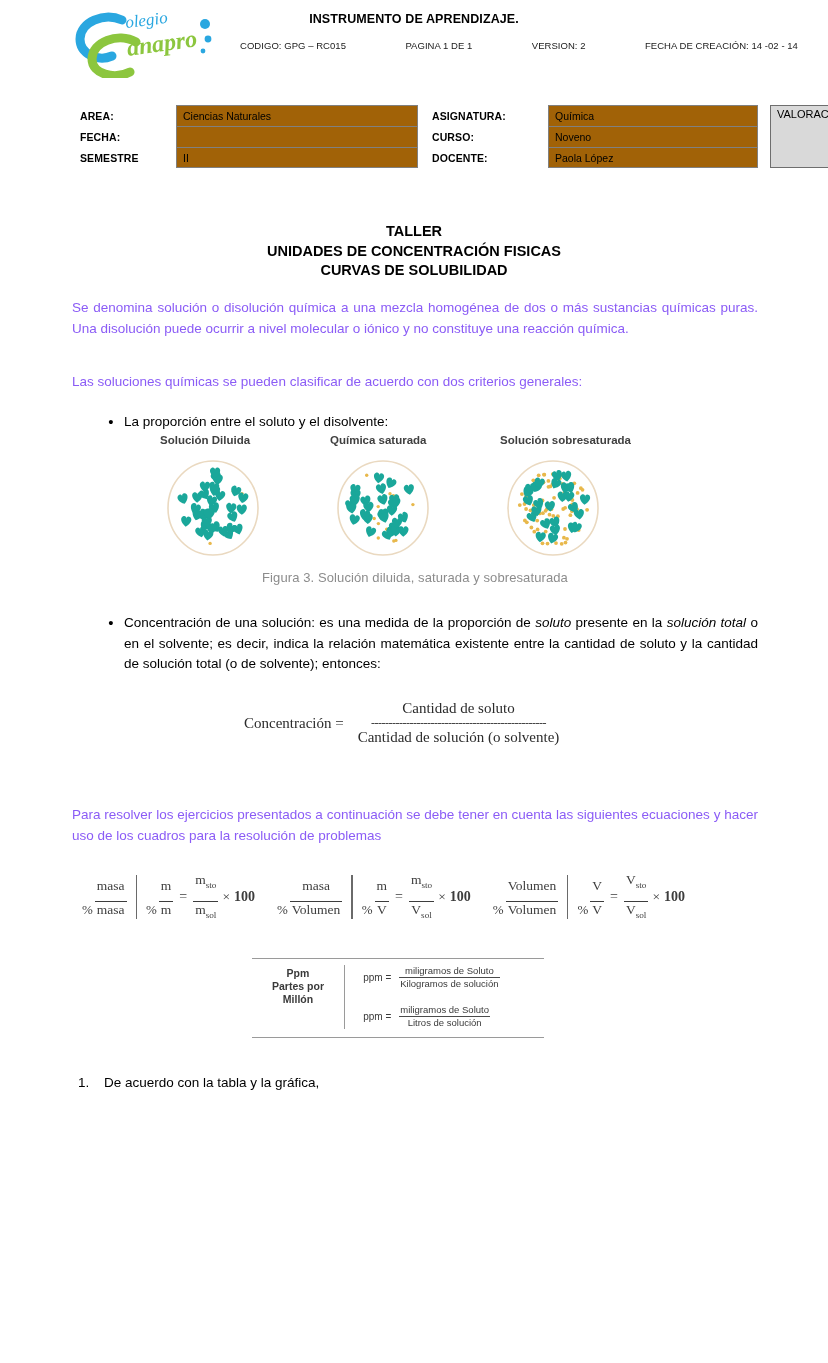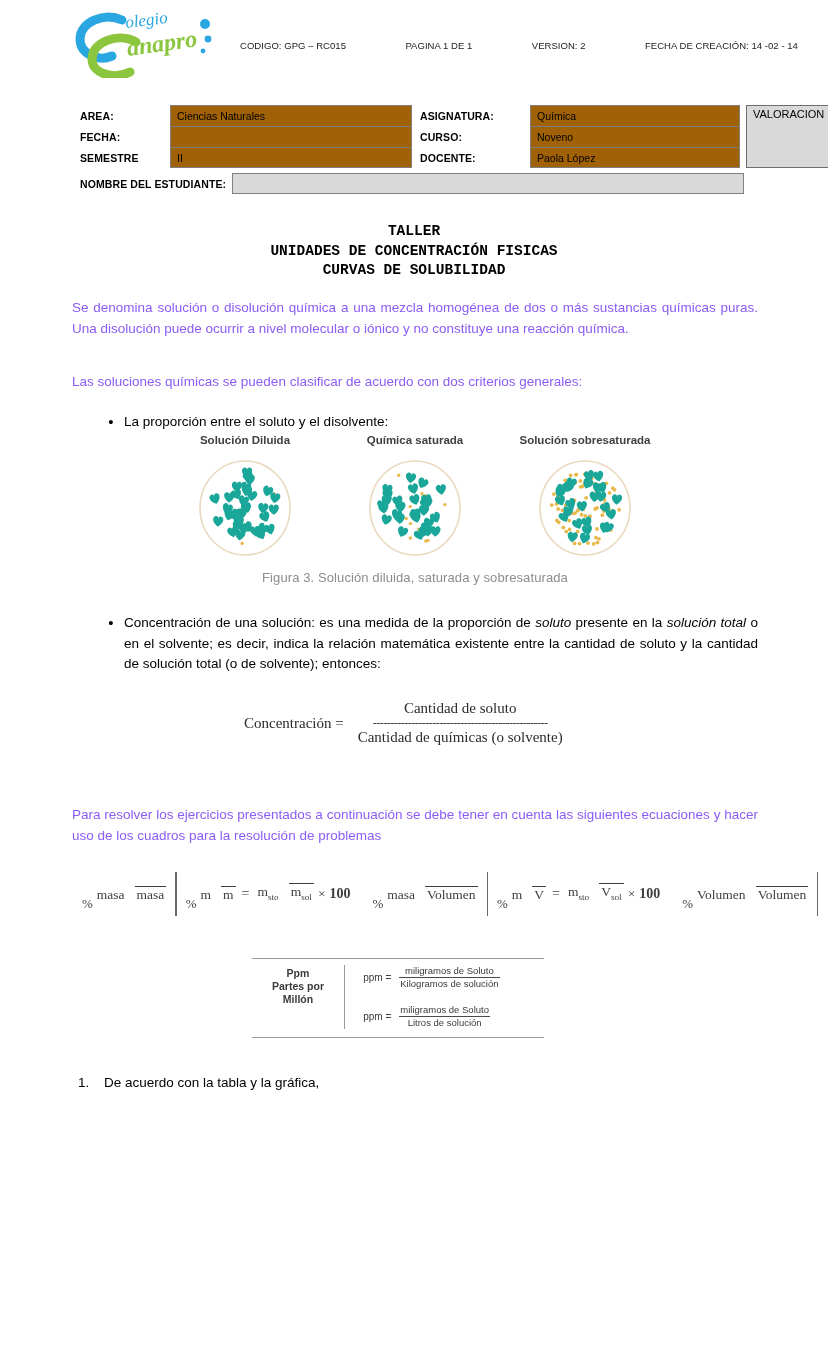--- a/index.html
+++ b/index.html
@@ -57,21 +57,21 @@
   .info-table {
     position: absolute;
     left: 78px;
     top: 105px;
     width: 666px;
   }
   .it-grid {
     display: grid;
     grid-template-columns: 86px 242px 106px 210px 108px;
     grid-auto-rows: 21px;
-    column-gap: 6px;
+    column-gap: 12px;
   }
   .it-label {
     font-size: 10.5px;
     font-weight: bold;
     display: flex;
     align-items: center;
     padding-left: 2px;
     letter-spacing: 0.1px;
   }
   .it-value {
@@ -117,21 +117,20 @@
   
   .titles {
     position: absolute;
     left: 70px;
     right: 70px;
     top: 222px;
     text-align: center;
     font-size: 14.5px;
     font-weight: bold;
     line-height: 19.5px;
-    font-family: Liberation Mono, monospace;
   }
 
   
   .para {
     position: absolute;
     font-size: 13.5px;
     line-height: 20.5px;
     text-align: justify;
     color: #8b5cf6;
   }
@@ -172,21 +171,21 @@
     position: absolute;
     left: 160px;
     top: 434px;
     width: 510px;
   }
   .fig-row-labels {
     display: flex;
   }
   .fig-col {
     width: 170px;
-    text-align: center;
+    text-align: left;
   }
   .fig-label {
     font-size: 11.5px;
     font-weight: 600;
     color: #3f3f3f;
     white-space: nowrap;
   }
   .fig-circles {
     display: flex;
     margin-top: 12px;
@@ -246,21 +245,21 @@
   }
   .pct-gap { width: 22px; }
   .pct-sign {
     font-size: 13px;
     padding-right: 2px;
     align-self: flex-end;
     padding-bottom: 4px;
   }
   .frac {
     display: inline-flex;
-    flex-direction: row;
+    flex-direction: column;
     align-items: center;
     font-size: 13.5px;
     line-height: 15px;
     gap: 8px;
   }
   .frac .top { padding: 0 2px; }
   .frac .bot { padding: 0 2px; border-top: 1.3px solid #3d3d3d; }
   .vbar {
     width: 1.3px;
     height: 44px;
@@ -328,20 +327,21 @@
       <text x="52" y="22" font-family="Liberation Serif, serif" font-size="17" font-style="italic" fill="#2aa7e0" transform="rotate(-7 52 22)">olegio</text>
 
       <text x="54" y="50" font-family="Liberation Serif, serif" font-size="24" font-style="italic" font-weight="bold" fill="#8cc63e" transform="rotate(-8 54 50)">anapro</text>
 
       <circle cx="131" cy="18" r="5" fill="#2aa7e0"></circle>
       <circle cx="134" cy="33" r="3.4" fill="#2aa7e0"></circle>
       <circle cx="129" cy="45" r="2.4" fill="#2aa7e0"></circle>
     </svg>
   </div>
 
+  <div class="header-title">INSTRUMENTO DE APRENDIZAJE.</div>
 
   <div class="header-meta">
     <span>CODIGO: GPG – RC015</span>
     <span>PAGINA 1 DE 1</span>
     <span>VERSION: 2</span>
     <span>FECHA DE CREACIÓN: 14 -02 - 14</span>
   </div>
 </div>
 
 <div class="info-table">
@@ -356,24 +356,20 @@
     <div class="it-value"></div>
     <div class="it-label">CURSO:</div>
     <div class="it-value">Noveno</div>
 
     <div class="it-label">SEMESTRE</div>
     <div class="it-value last-row">II</div>
     <div class="it-label">DOCENTE:</div>
     <div class="it-value last-row">Paola López</div>
   </div>
 
-  <div class="student-row">
-    <div class="student-label">NOMBRE DEL ESTUDIANTE:</div>
-    <div class="student-box"></div>
-  </div>
 </div>
 
 <div class="titles">
   <div>TALLER</div>
   <div>UNIDADES DE CONCENTRACIÓN FISICAS</div>
   <div>CURVAS DE SOLUBILIDAD</div>
 </div>
 
 <div class="para" id="para-intro">Se denomina solución o disolución química a una mezcla homogénea de dos o más sustancias químicas puras. Una disolución puede ocurrir a nivel molecular o iónico y no constituye una reacción química.</div>
 <div class="para" id="para-clasif">Las soluciones químicas se pueden clasificar de acuerdo con dos criterios generales:</div>
@@ -600,21 +596,21 @@
   <div class="bullet-text">
     <span>Concentración de una solución: es una medida de la proporción de </span><i>soluto</i><span> presente en la </span><i>solución total</i><span> o en el solvente; es decir, indica la relación matemática existente entre la cantidad de soluto y la cantidad de solución total (o de solvente); entonces:</span>
   </div>
 </div>
 
 <div class="conc-formula">
   <div class="conc-lhs">Concentración  =</div>
   <div class="conc-frac">
     <div class="conc-num">Cantidad de soluto</div>
     <div class="conc-bar">--------------------------------------------------</div>
-    <div class="conc-den">Cantidad de químicas (o solvente)</div>
+    <div class="conc-den">Cantidad de solución (o solvente)</div>
   </div>
 </div>
 
 <div class="para" id="para-resolver">Para resolver los ejercicios presentados a continuación se debe tener en cuenta las siguientes ecuaciones y hacer uso de los cuadros para la resolución de problemas</div>
 
 <div class="pct-row">
 
   <div class="pct-group">
     <span class="pct-sign">%</span>
     <span class="frac">

